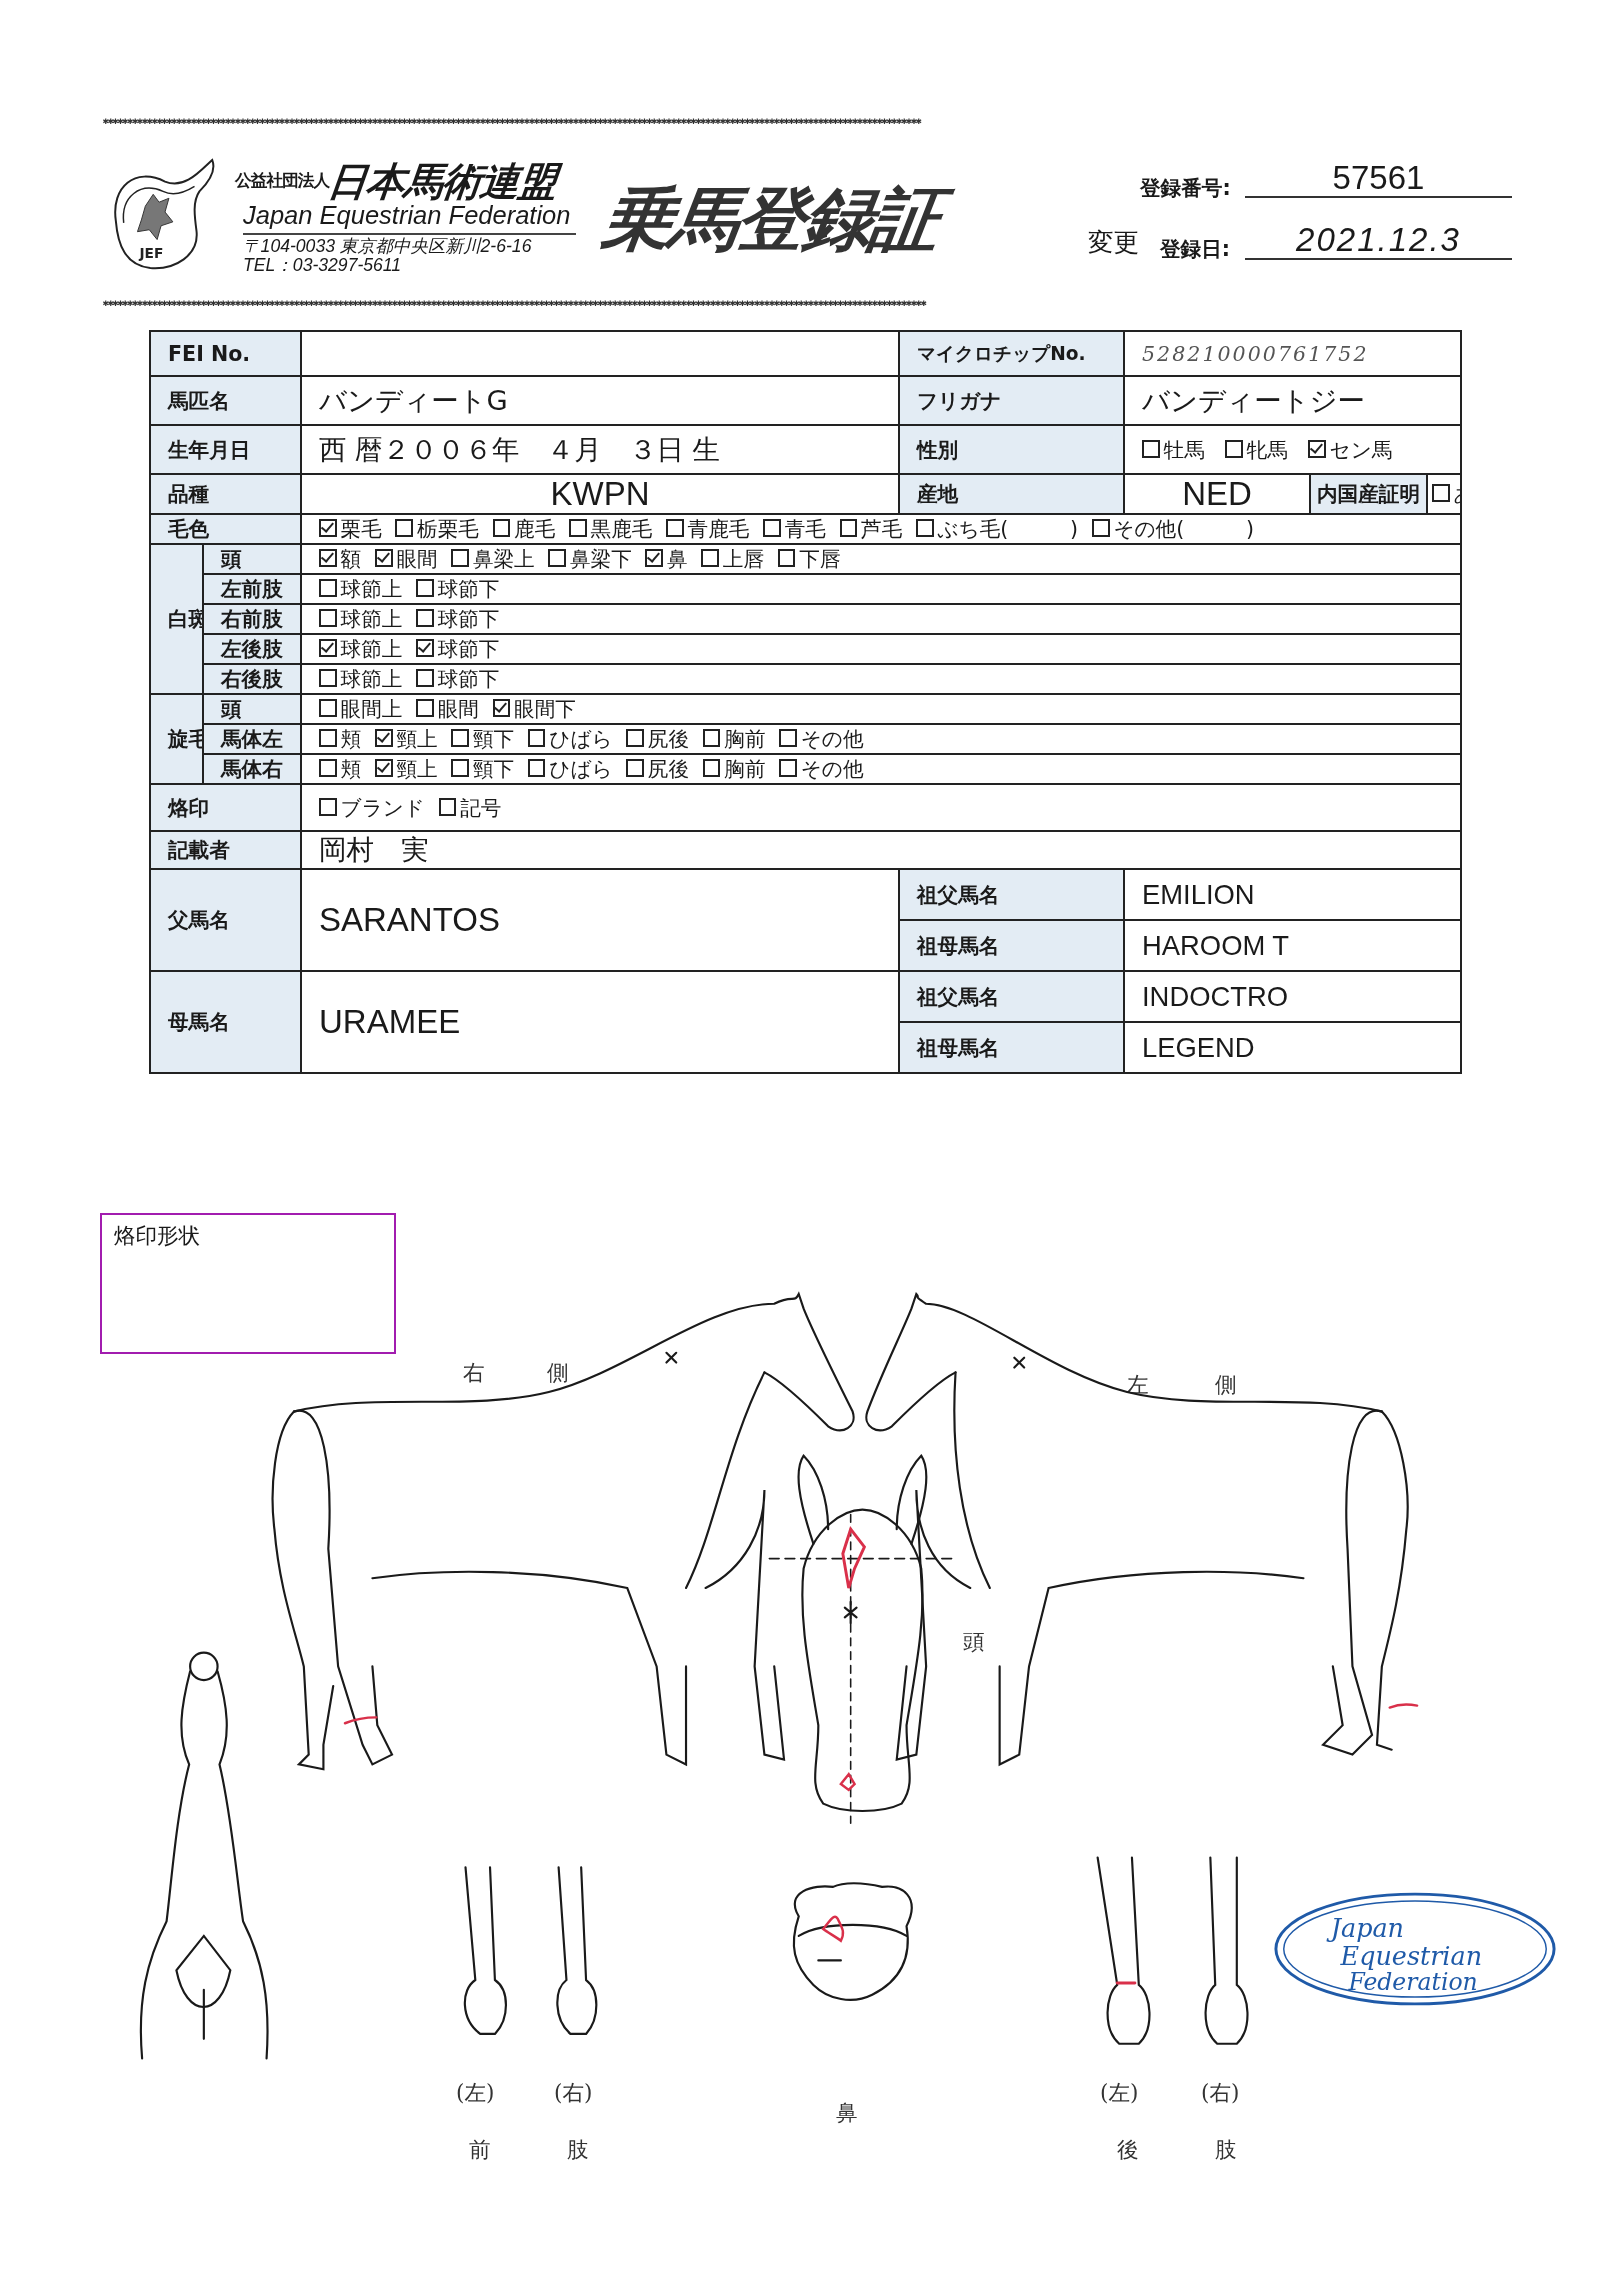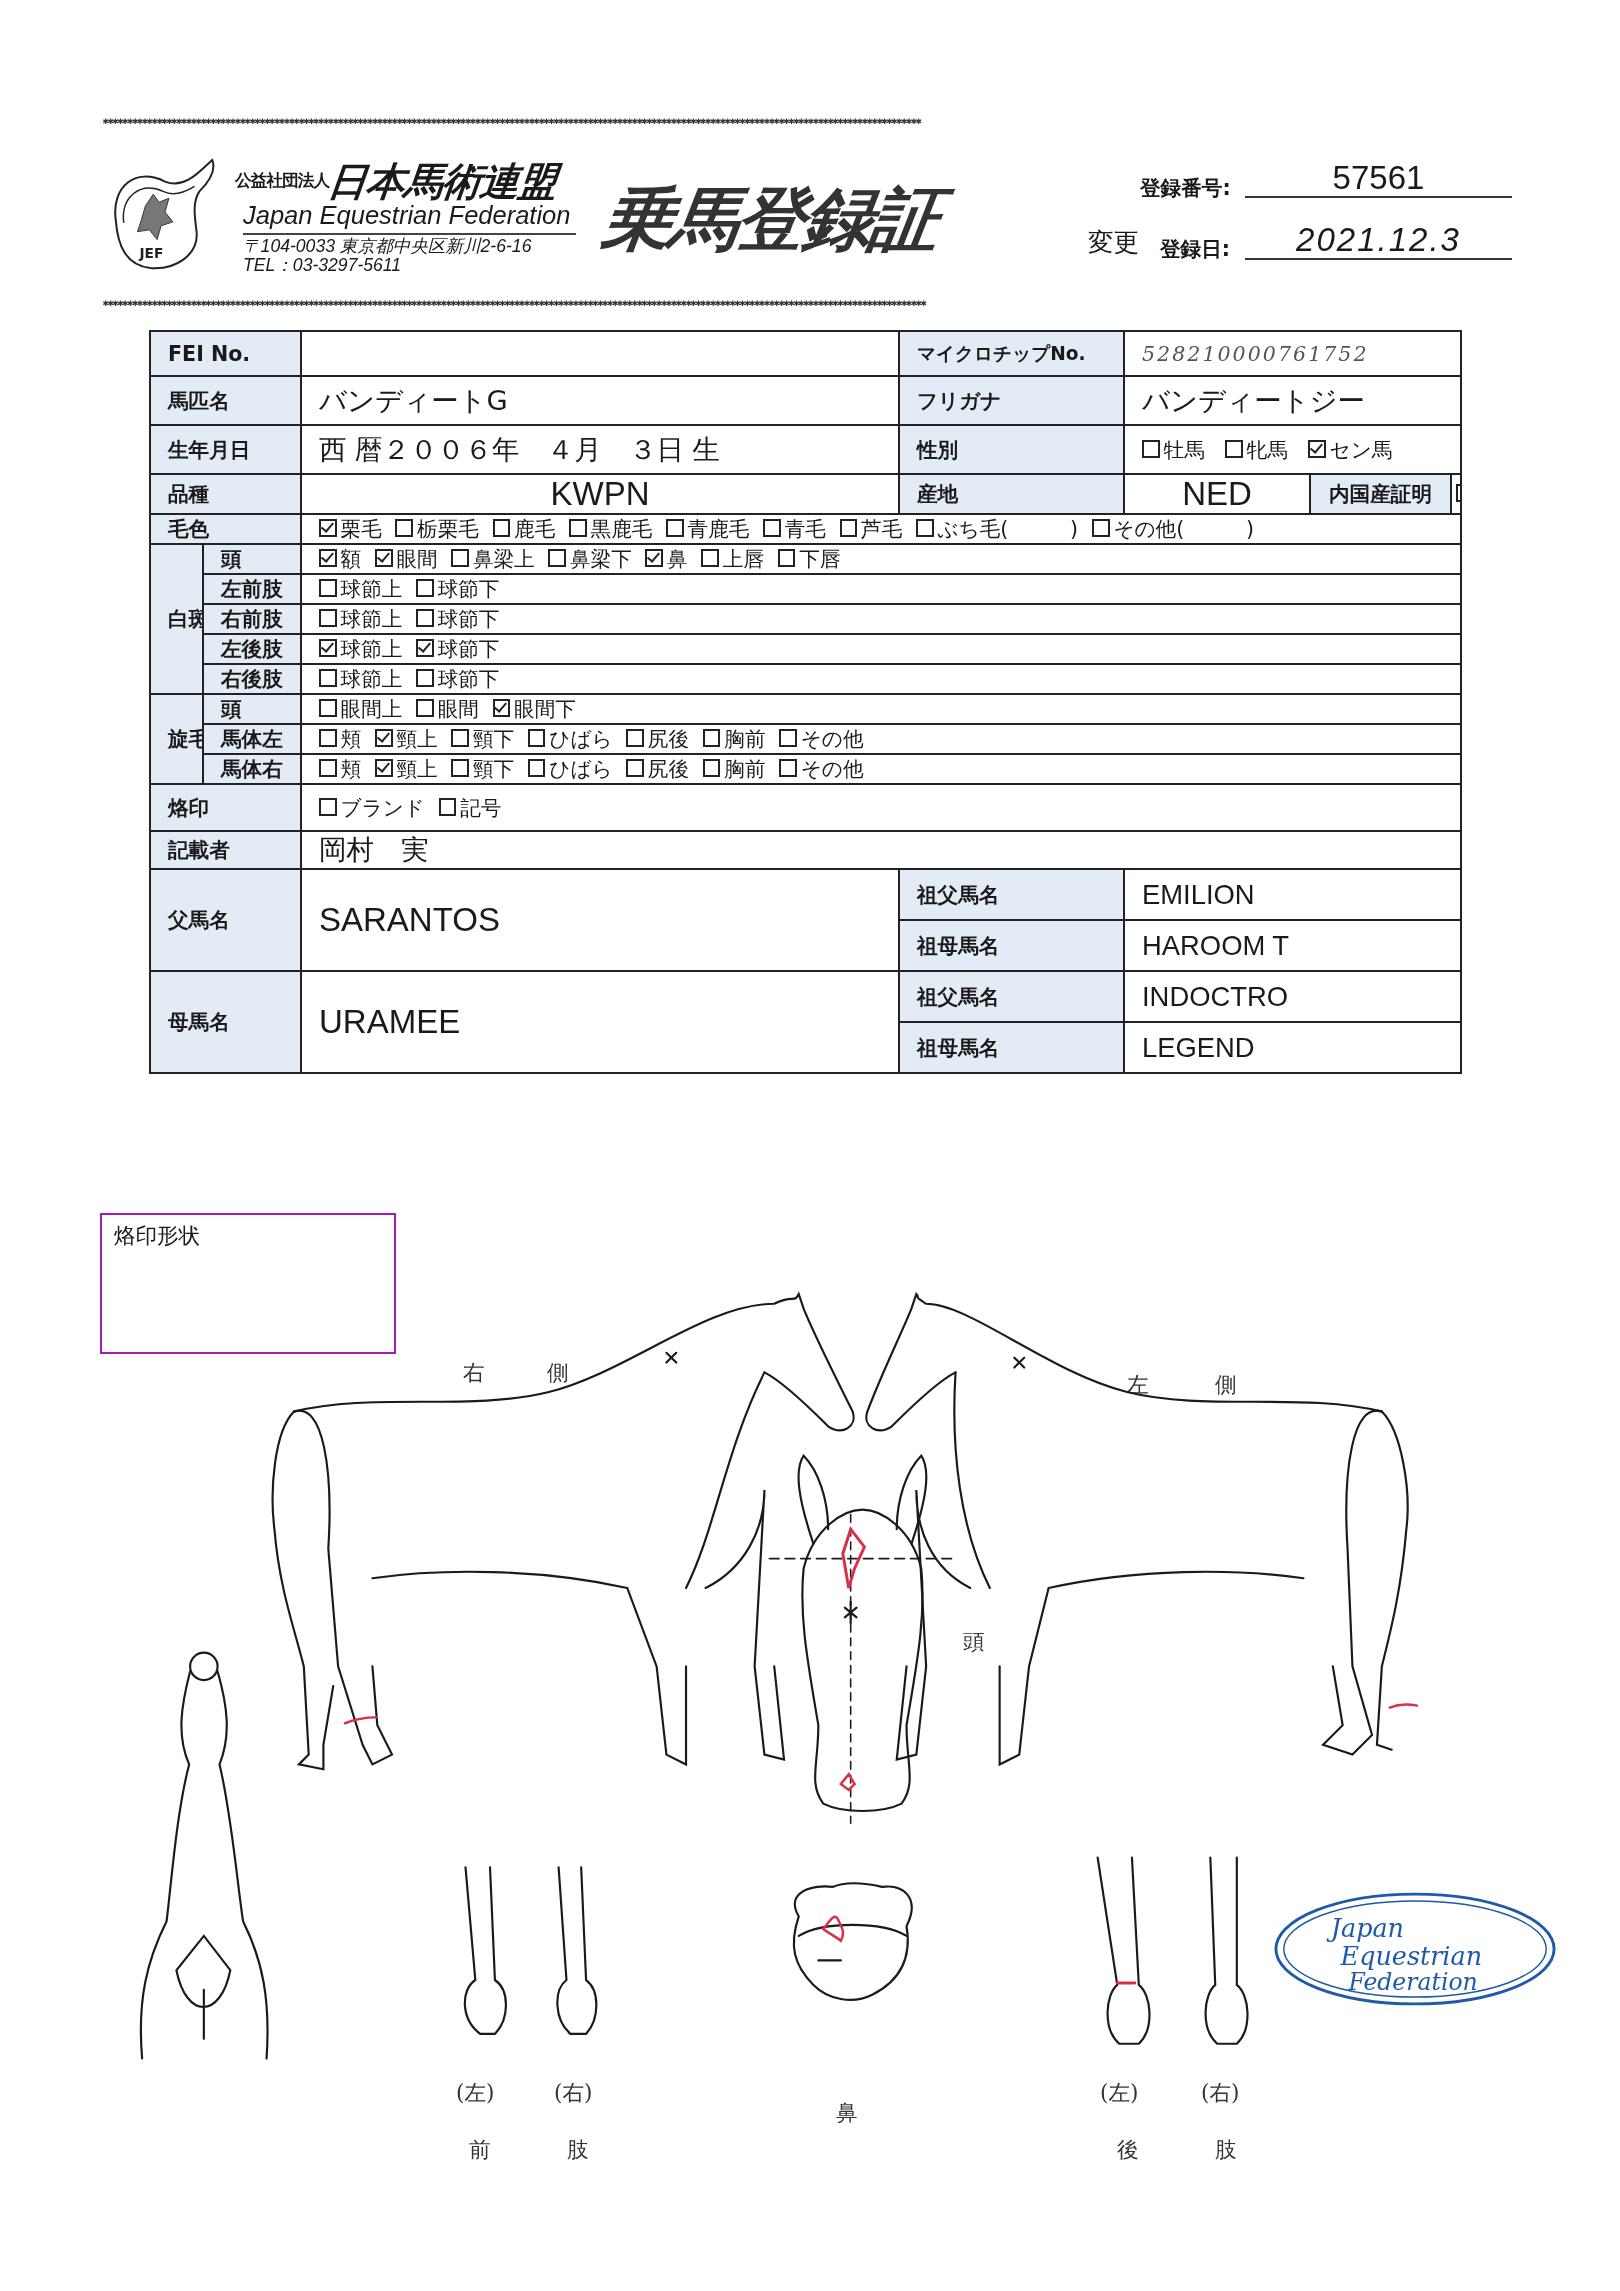--- a/index.html
+++ b/index.html
@@ -114,21 +114,21 @@
     </td>
   </tr>
 
   <tr style="height:39px">
     <td class="h" colspan="2">品種</td>
     <td colspan="2" class="big ctr">KWPN</td>
     <td class="h">産地</td>
     <td class="big ctr">NED</td>
     <td style="padding:0;">
       <div style="display:flex; height:100%;">
-        <div class="h" style="background: rgb(227, 236, 244); font-weight: bold; flex: 1 1 0%; white-space: nowrap; padding: 0px 18px; border-right: 2px solid rgb(34, 34, 34); display: flex; align-items: center;">内国産証明</div>
+        <div class="h" style="background: rgb(227, 236, 244); font-weight: bold; flex: 1 1 0%; white-space: nowrap; padding: 0px 6px; border-right: 2px solid rgb(34, 34, 34); display: flex; align-items: center;">内国産証明</div>
       <div style="display: flex; align-items: center; padding: 0px 3.9px;">
               <span class="cb"><span class="box"></span><span>あり</span></span>
             </div>
           </div>
     </td>
   </tr>
 
   <tr>
     <td class="h" colspan="2">毛色</td>
     <td colspan="5" id="coat-options"><span class="cb"><span class="box on"></span><span>栗毛</span></span><span class="cb"><span class="box"></span><span>栃栗毛</span></span><span class="cb"><span class="box"></span><span>鹿毛</span></span><span class="cb"><span class="box"></span><span>黒鹿毛</span></span><span class="cb"><span class="box"></span><span>青鹿毛</span></span><span class="cb"><span class="box"></span><span>青毛</span></span><span class="cb"><span class="box"></span><span>芦毛</span></span><span class="cb"><span class="box"></span><span>ぶち毛(　　　)</span></span><span class="cb"><span class="box"></span><span>その他(　　　)</span></span></td>

